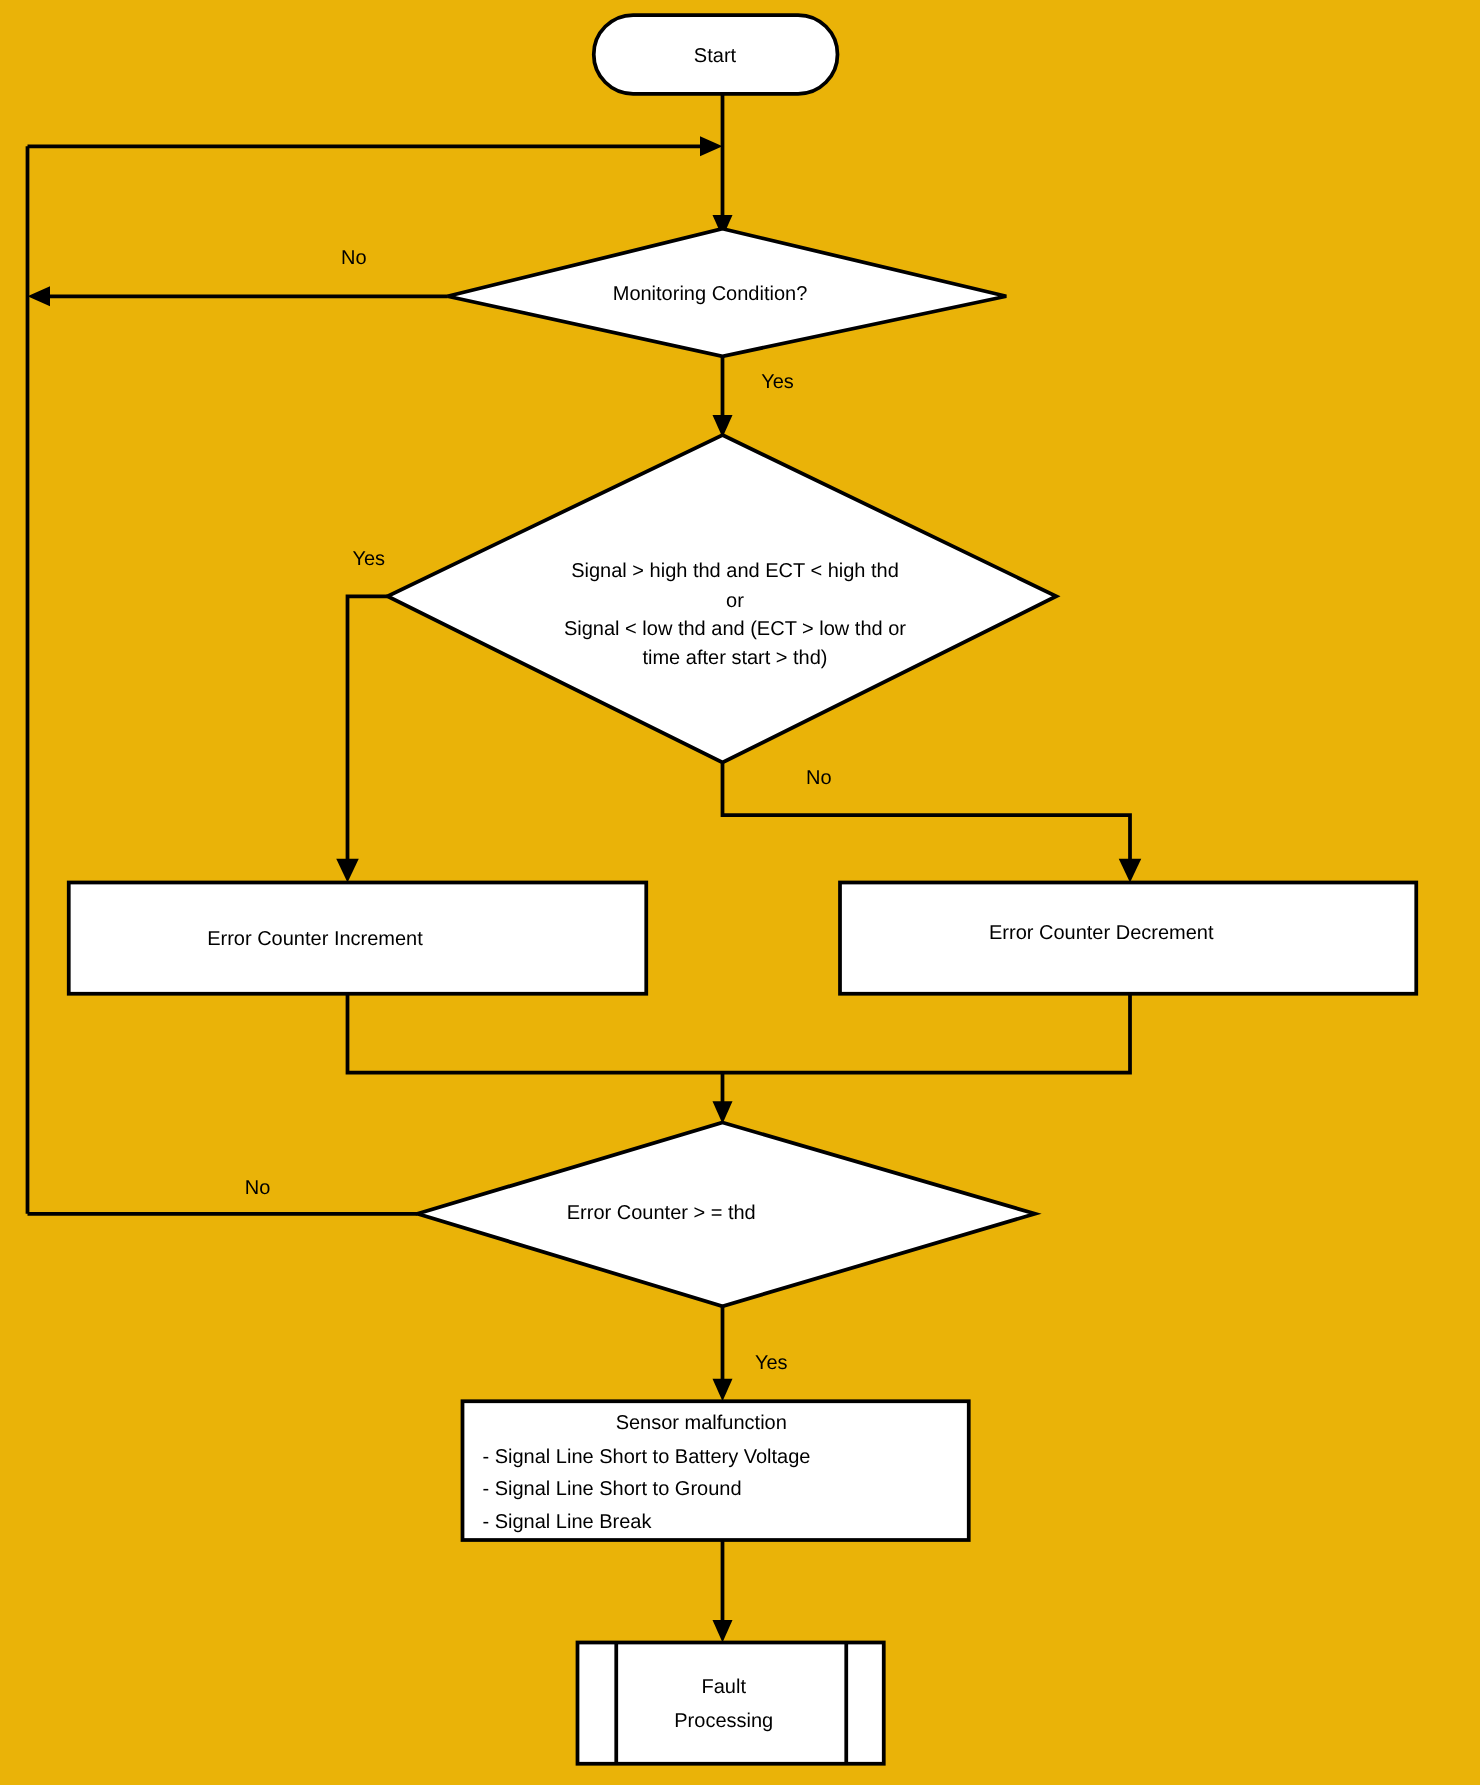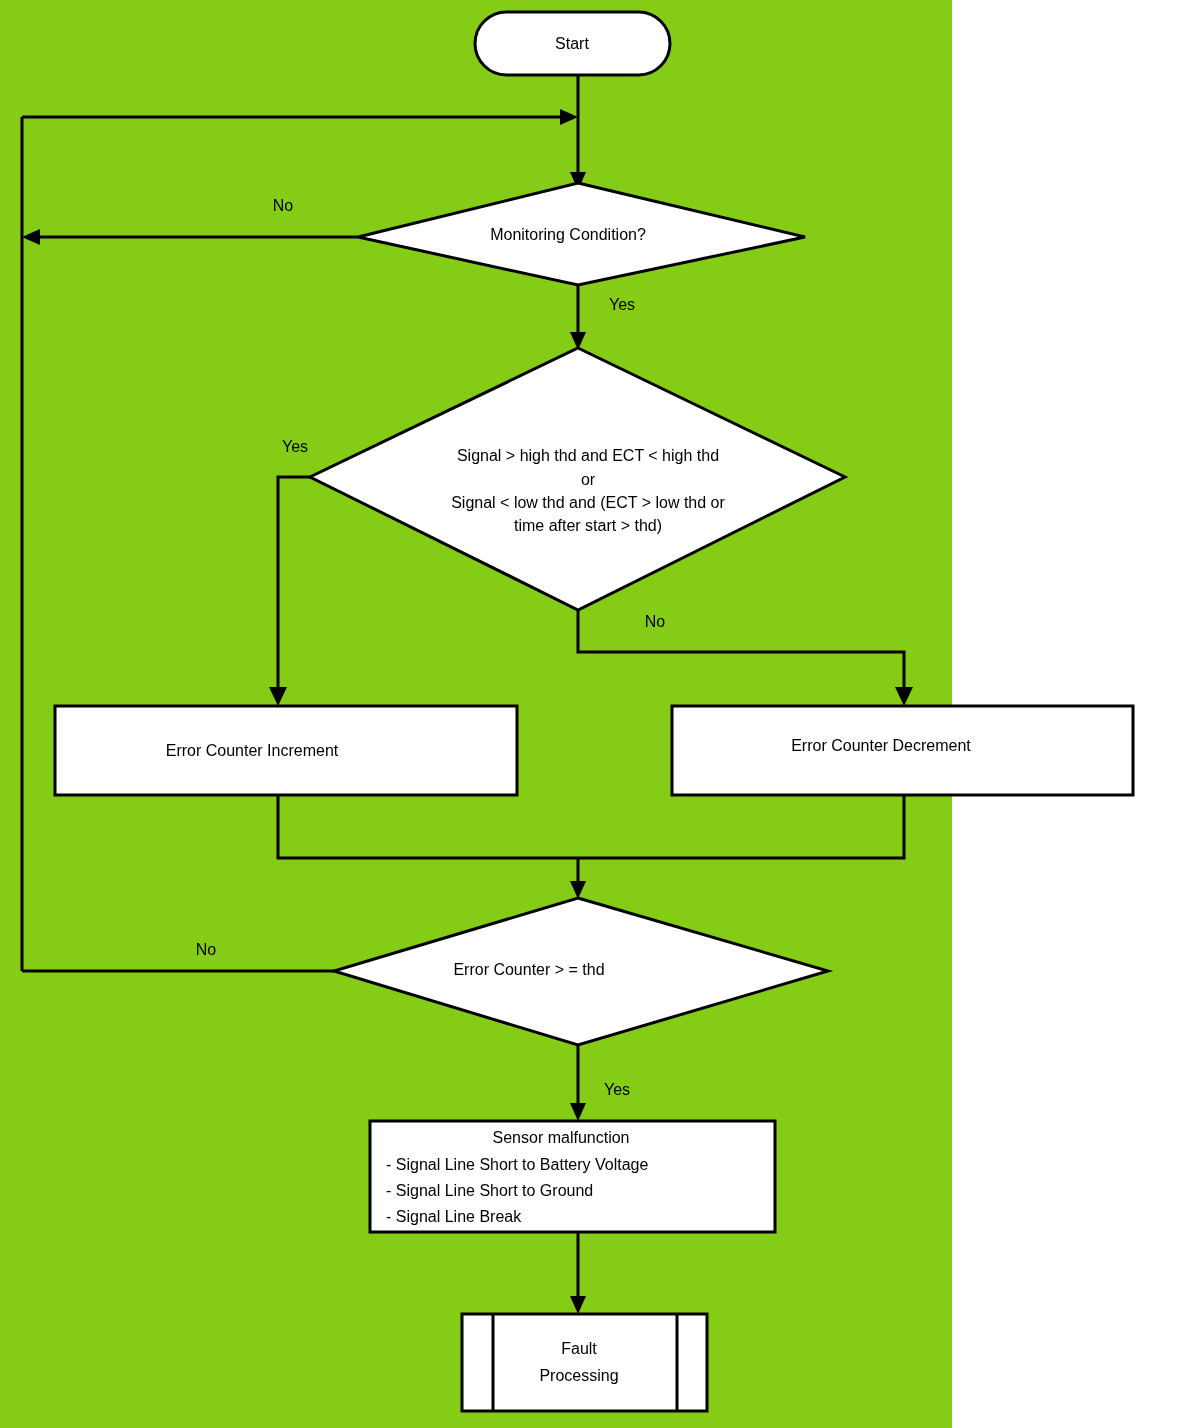--- a/index.html
+++ b/index.html
@@ -8,23 +8,23 @@
     background: #ffffff;
   }
   body {
     width: 1184px;
     height: 1428px;
     font-family: "Liberation Sans", sans-serif;
     overflow: hidden;
   }
   #flowchart-root {
     position: relative;
-    width: 952px;
+    width: 1184px;
     height: 1428px;
-    background: #84cc16;
+    background: #eab308;
   }
   svg#flow-svg {
     display: block;
     width: 1184px;
     height: 1428px;
   }
   .shape-stroke {
     fill: #ffffff;
     stroke: #000000;
     stroke-width: 3;

